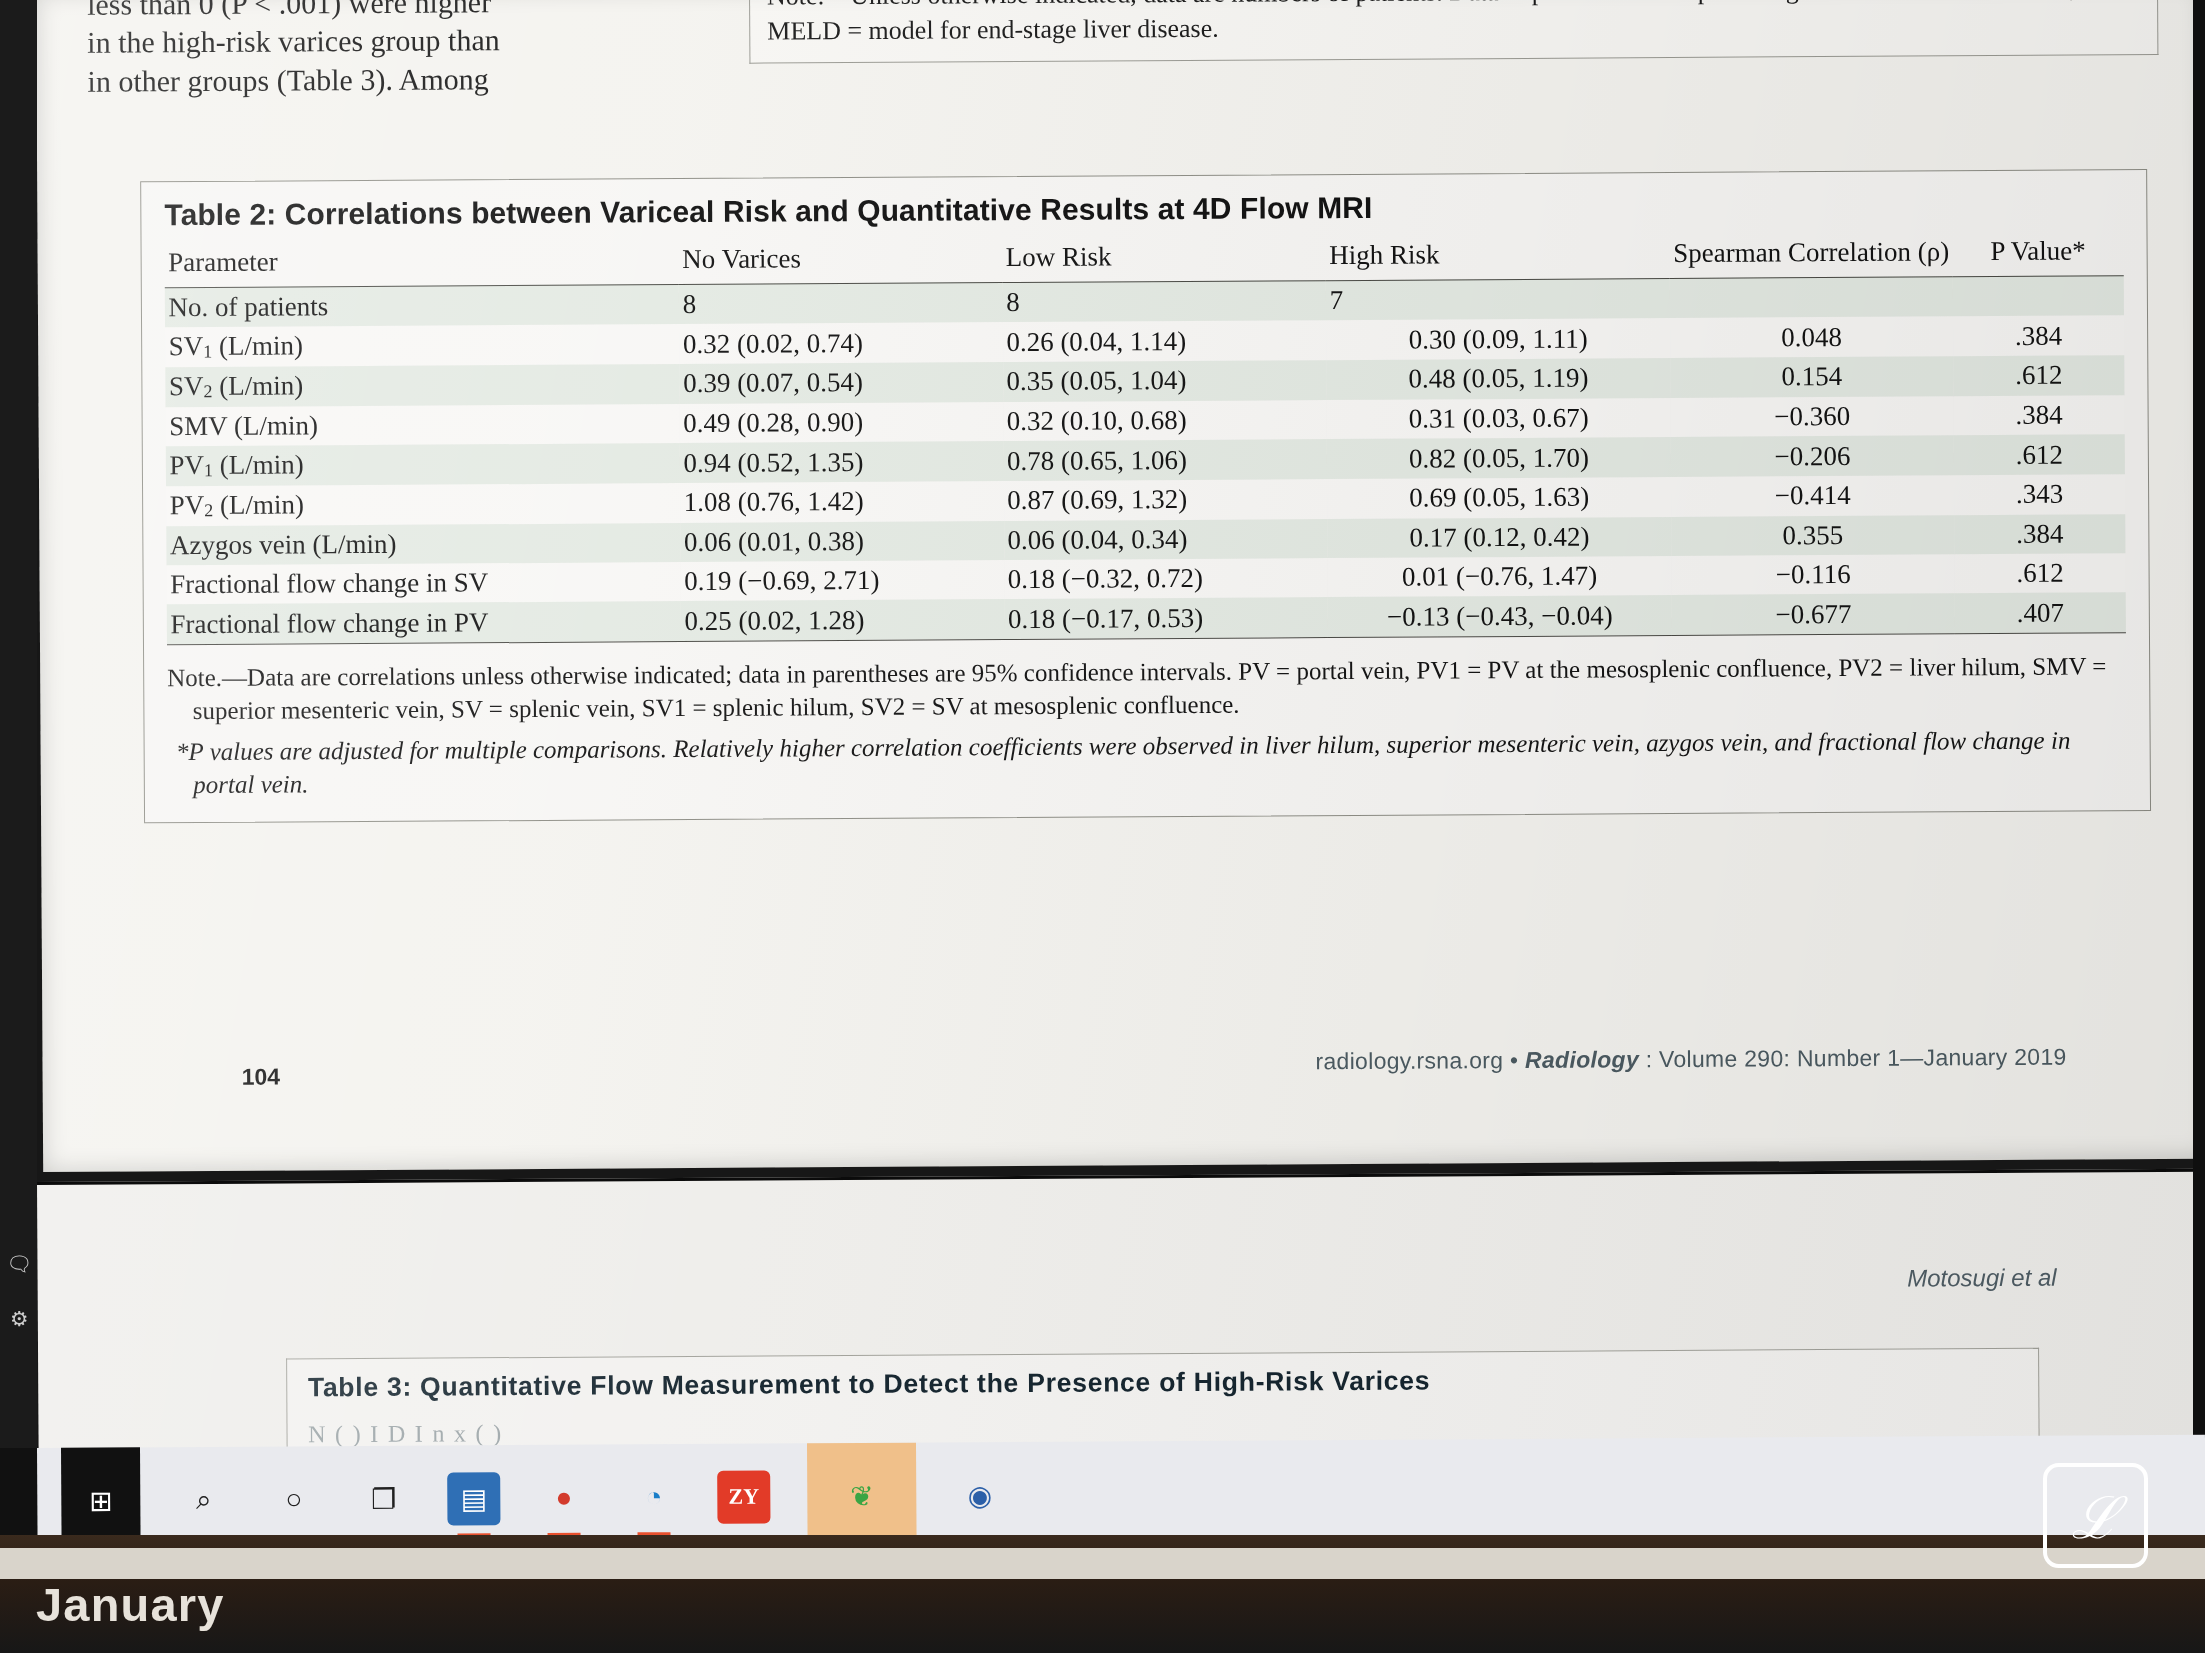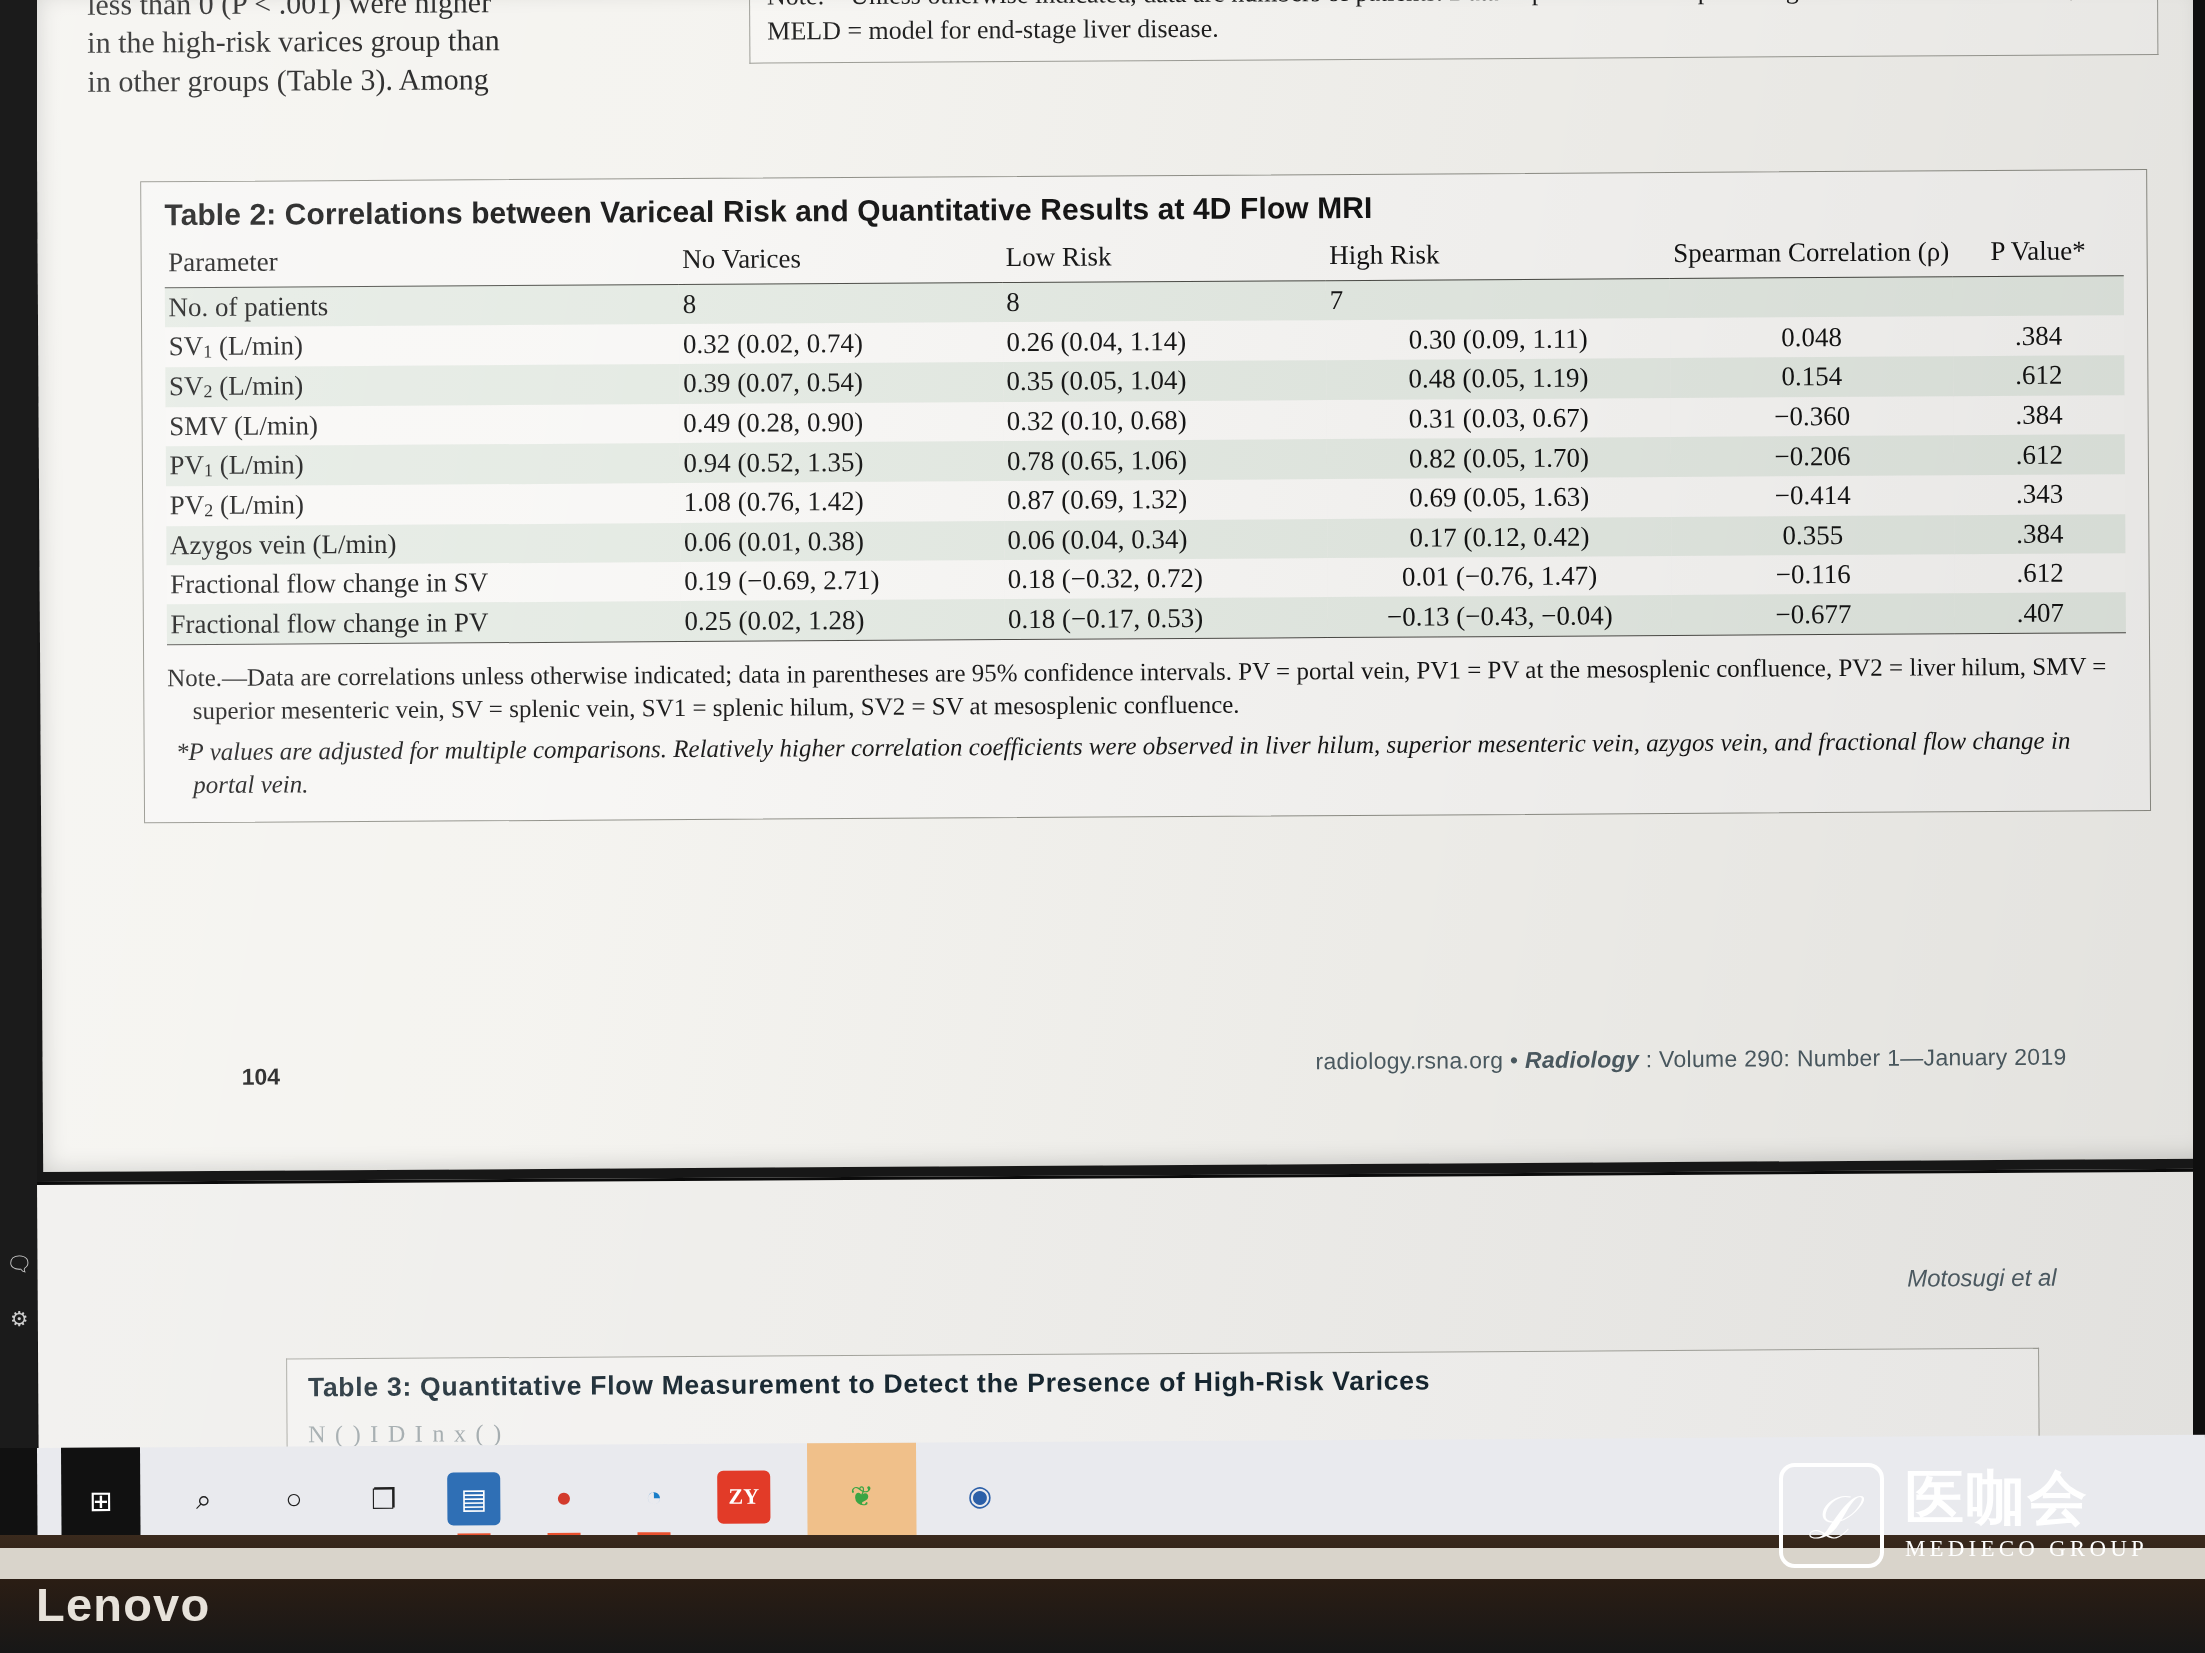--- a/index.html
+++ b/index.html
@@ -387,26 +387,22 @@
           <span>❦</span>
         </div>
       <div class="tbi" style="color:#2b5fa8;">
           <span>◉</span>
         </div>
     </div>
   </div>
 
   <div id="desk"></div>
   <div id="deskband"></div>
-  <div id="lenovo">Lenovo</div>
+  <div id="lenovo">January</div>
 
   <div id="watermark">
     <div id="wm-logo">
         <span>ℒ</span>
       </div>
-    <div id="wm-text">
-      <div class="cn">医咖会</div>
-      <div class="en">MEDIECO GROUP</div>
-    </div>
   </div>
 
 </div>
 
 
 </body></html>

